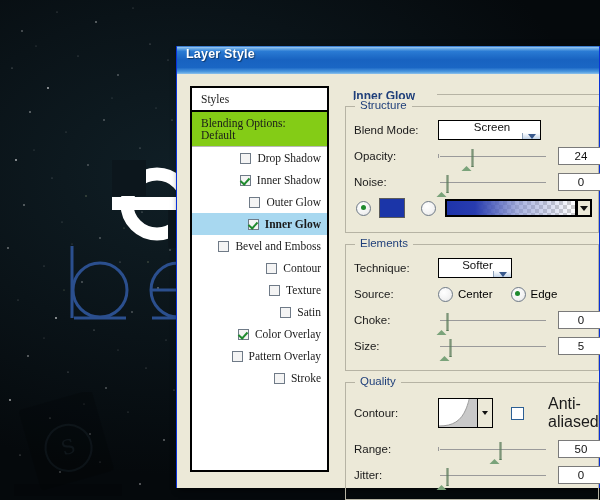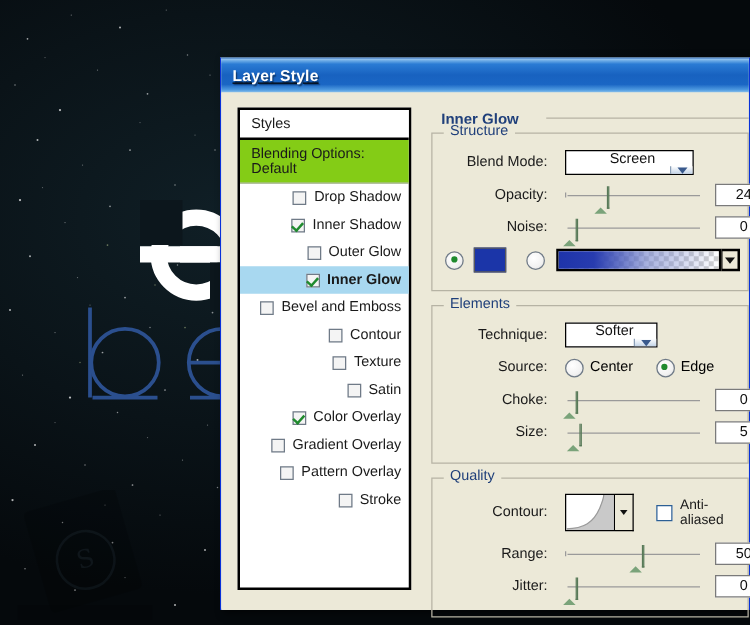--- a/index.html
+++ b/index.html
@@ -70,24 +70,22 @@
     box-sizing: border-box;
     box-shadow: 2px 2px 6px rgba(0,0,0,.55);
   }
   .titlebar {
     height: 28px;
     background: linear-gradient(to bottom,
       #9ec9f0 0%, #6aaae6 6%, #2a7bd4 16%,
       #1862c0 48%, #1a66c4 76%, #4e9ae0 92%, #8ec2ec 100%);
     border-top: 1px solid #3c7fd0;
     display: flex;
-    align-items: center;
     padding-left: 9px;
     box-sizing: border-box;
-    text-decoration: underline;
   }
   .titlebar .title {
     color: #ffffff;
     font-size: 12.5px;
     font-weight: bold;
     text-shadow: 1px 1px 1px rgba(0,0,0,.45);
     letter-spacing: .2px;
   }
   .dlg-body {
     position: relative;
@@ -100,20 +98,21 @@
   }
 
   
   .styles-panel {
     width: 139px;
     background: #ffffff;
     border: 2px solid #000000;
     box-sizing: border-box;
     height: 386px;
     flex: none;
+    font-family: Liberation Serif, serif;
   }
   .styles-head {
     padding: 5px 8px 5px 9px;
     font-size: 11.5px;
     color: #1a1a1a;
     border-bottom: 2px solid #000;
     background: #fff;
   }
   .styles-sub {
     padding: 5px 8px 5px 9px;
@@ -202,24 +201,23 @@
   }
 
   .row {
     display: flex;
     align-items: center;
     height: 22px;
     margin-bottom: 4px;
   }
   .lbl {
     width: 84px;
-    text-align: right;
     font-size: 11.5px;
     color: #1a1a1a;
-    padding-right: 14px;
+    padding-right: 0;
     flex: none;
   }
 
   select, .fakeselect {
     font-family: "Liberation Sans", sans-serif;
     font-size: 11.5px;
     height: 20px;
     border: 1px solid #000;
     background: #fff;
     box-sizing: border-box;
@@ -378,23 +376,23 @@
   }
   .contour-caret::after {
     content: "";
     border-left: 3.5px solid transparent;
     border-right: 3.5px solid transparent;
     border-top: 4.5px solid #111;
   }
   .aa-wrap {
     display: flex;
     align-items: center;
-    gap: 6px;
+    gap: 24px;
     margin-left: 18px;
-    font-size: 11px;
+    font-size: 16px;
     color: #1a1a1a;
   }
   .aa-cb {
     width: 13px; height: 13px;
     border: 1px solid #2c5f94;
     background: #fff;
     box-sizing: border-box;
     flex: none;
   }
   .quality-row { display: flex; align-items: center; margin-bottom: 7px; }
@@ -546,24 +544,20 @@
         <div class="style-row">
           <span class="cb"></span>
           <span>Satin</span>
         </div>
         <div class="style-row">
           <span class="cb on"></span>
           <span>Color Overlay</span>
         </div>
         <div class="style-row">
           <span class="cb"></span>
-          <span>Gradient Overlay</span>
-        </div>
-        <div class="style-row">
-          <span class="cb"></span>
           <span>Pattern Overlay</span>
         </div>
         <div class="style-row">
           <span class="cb"></span>
           <span>Stroke</span>
         </div>
       </div>
 
       <div class="right">
 

